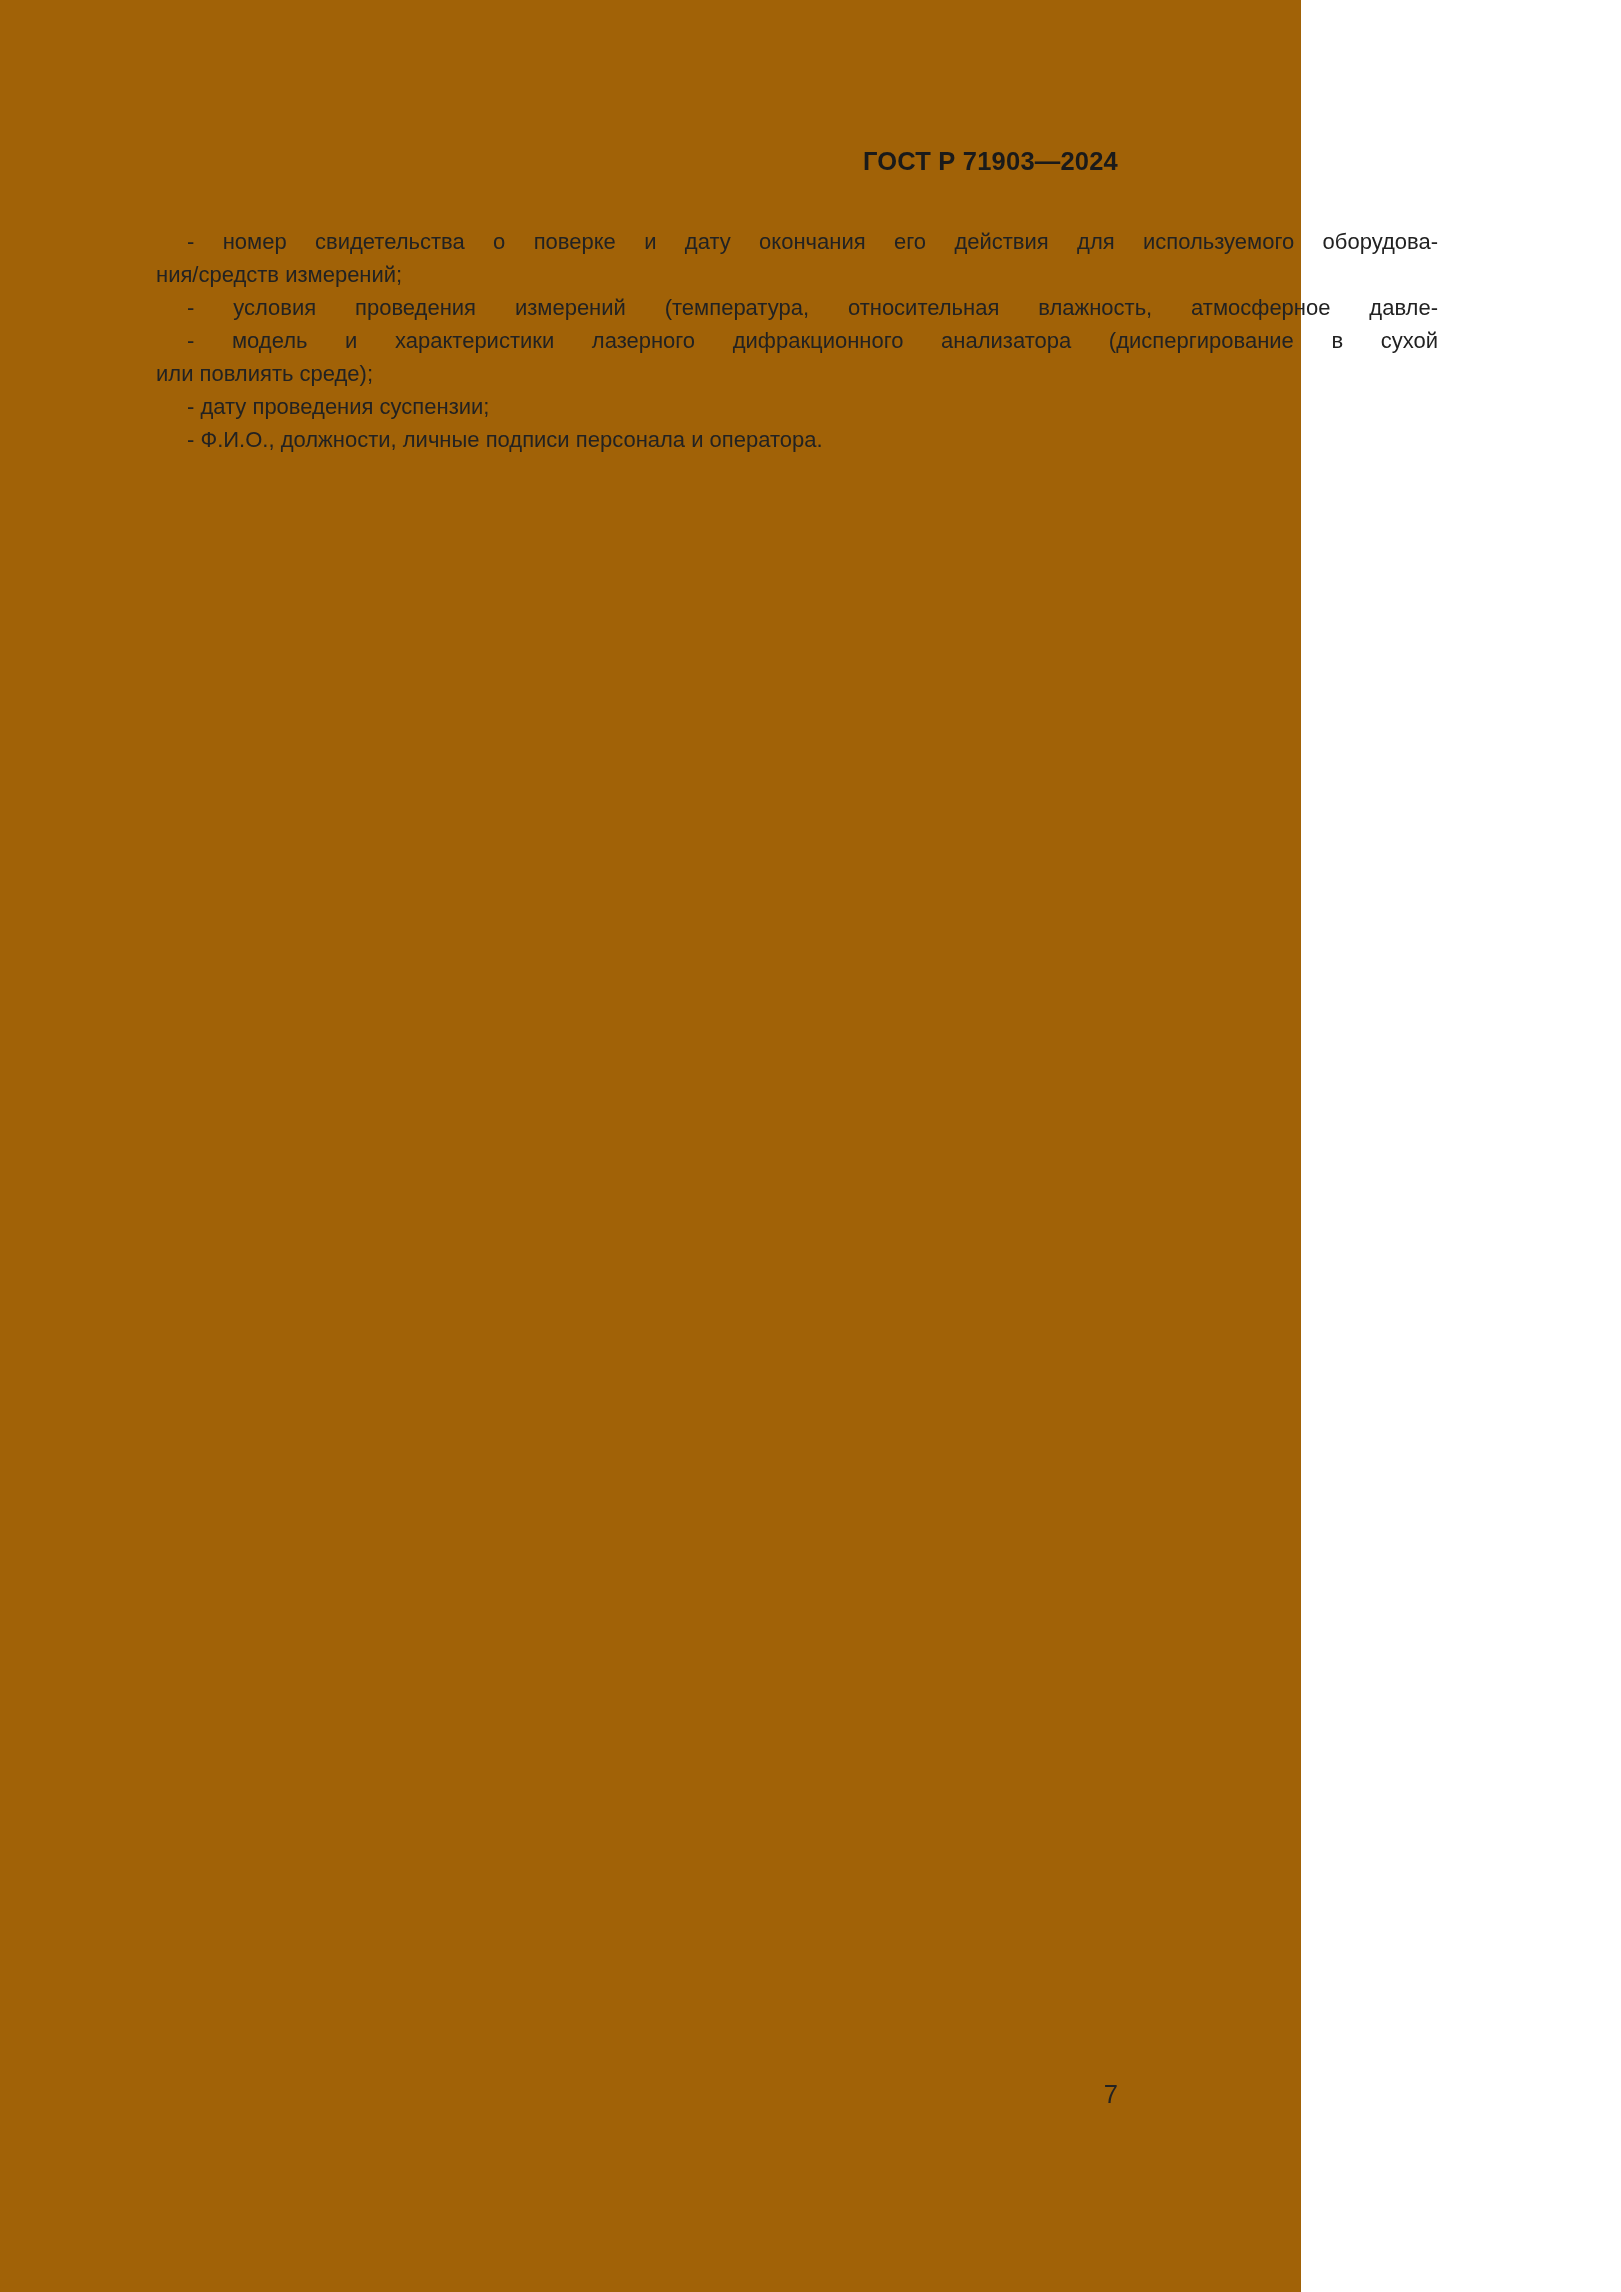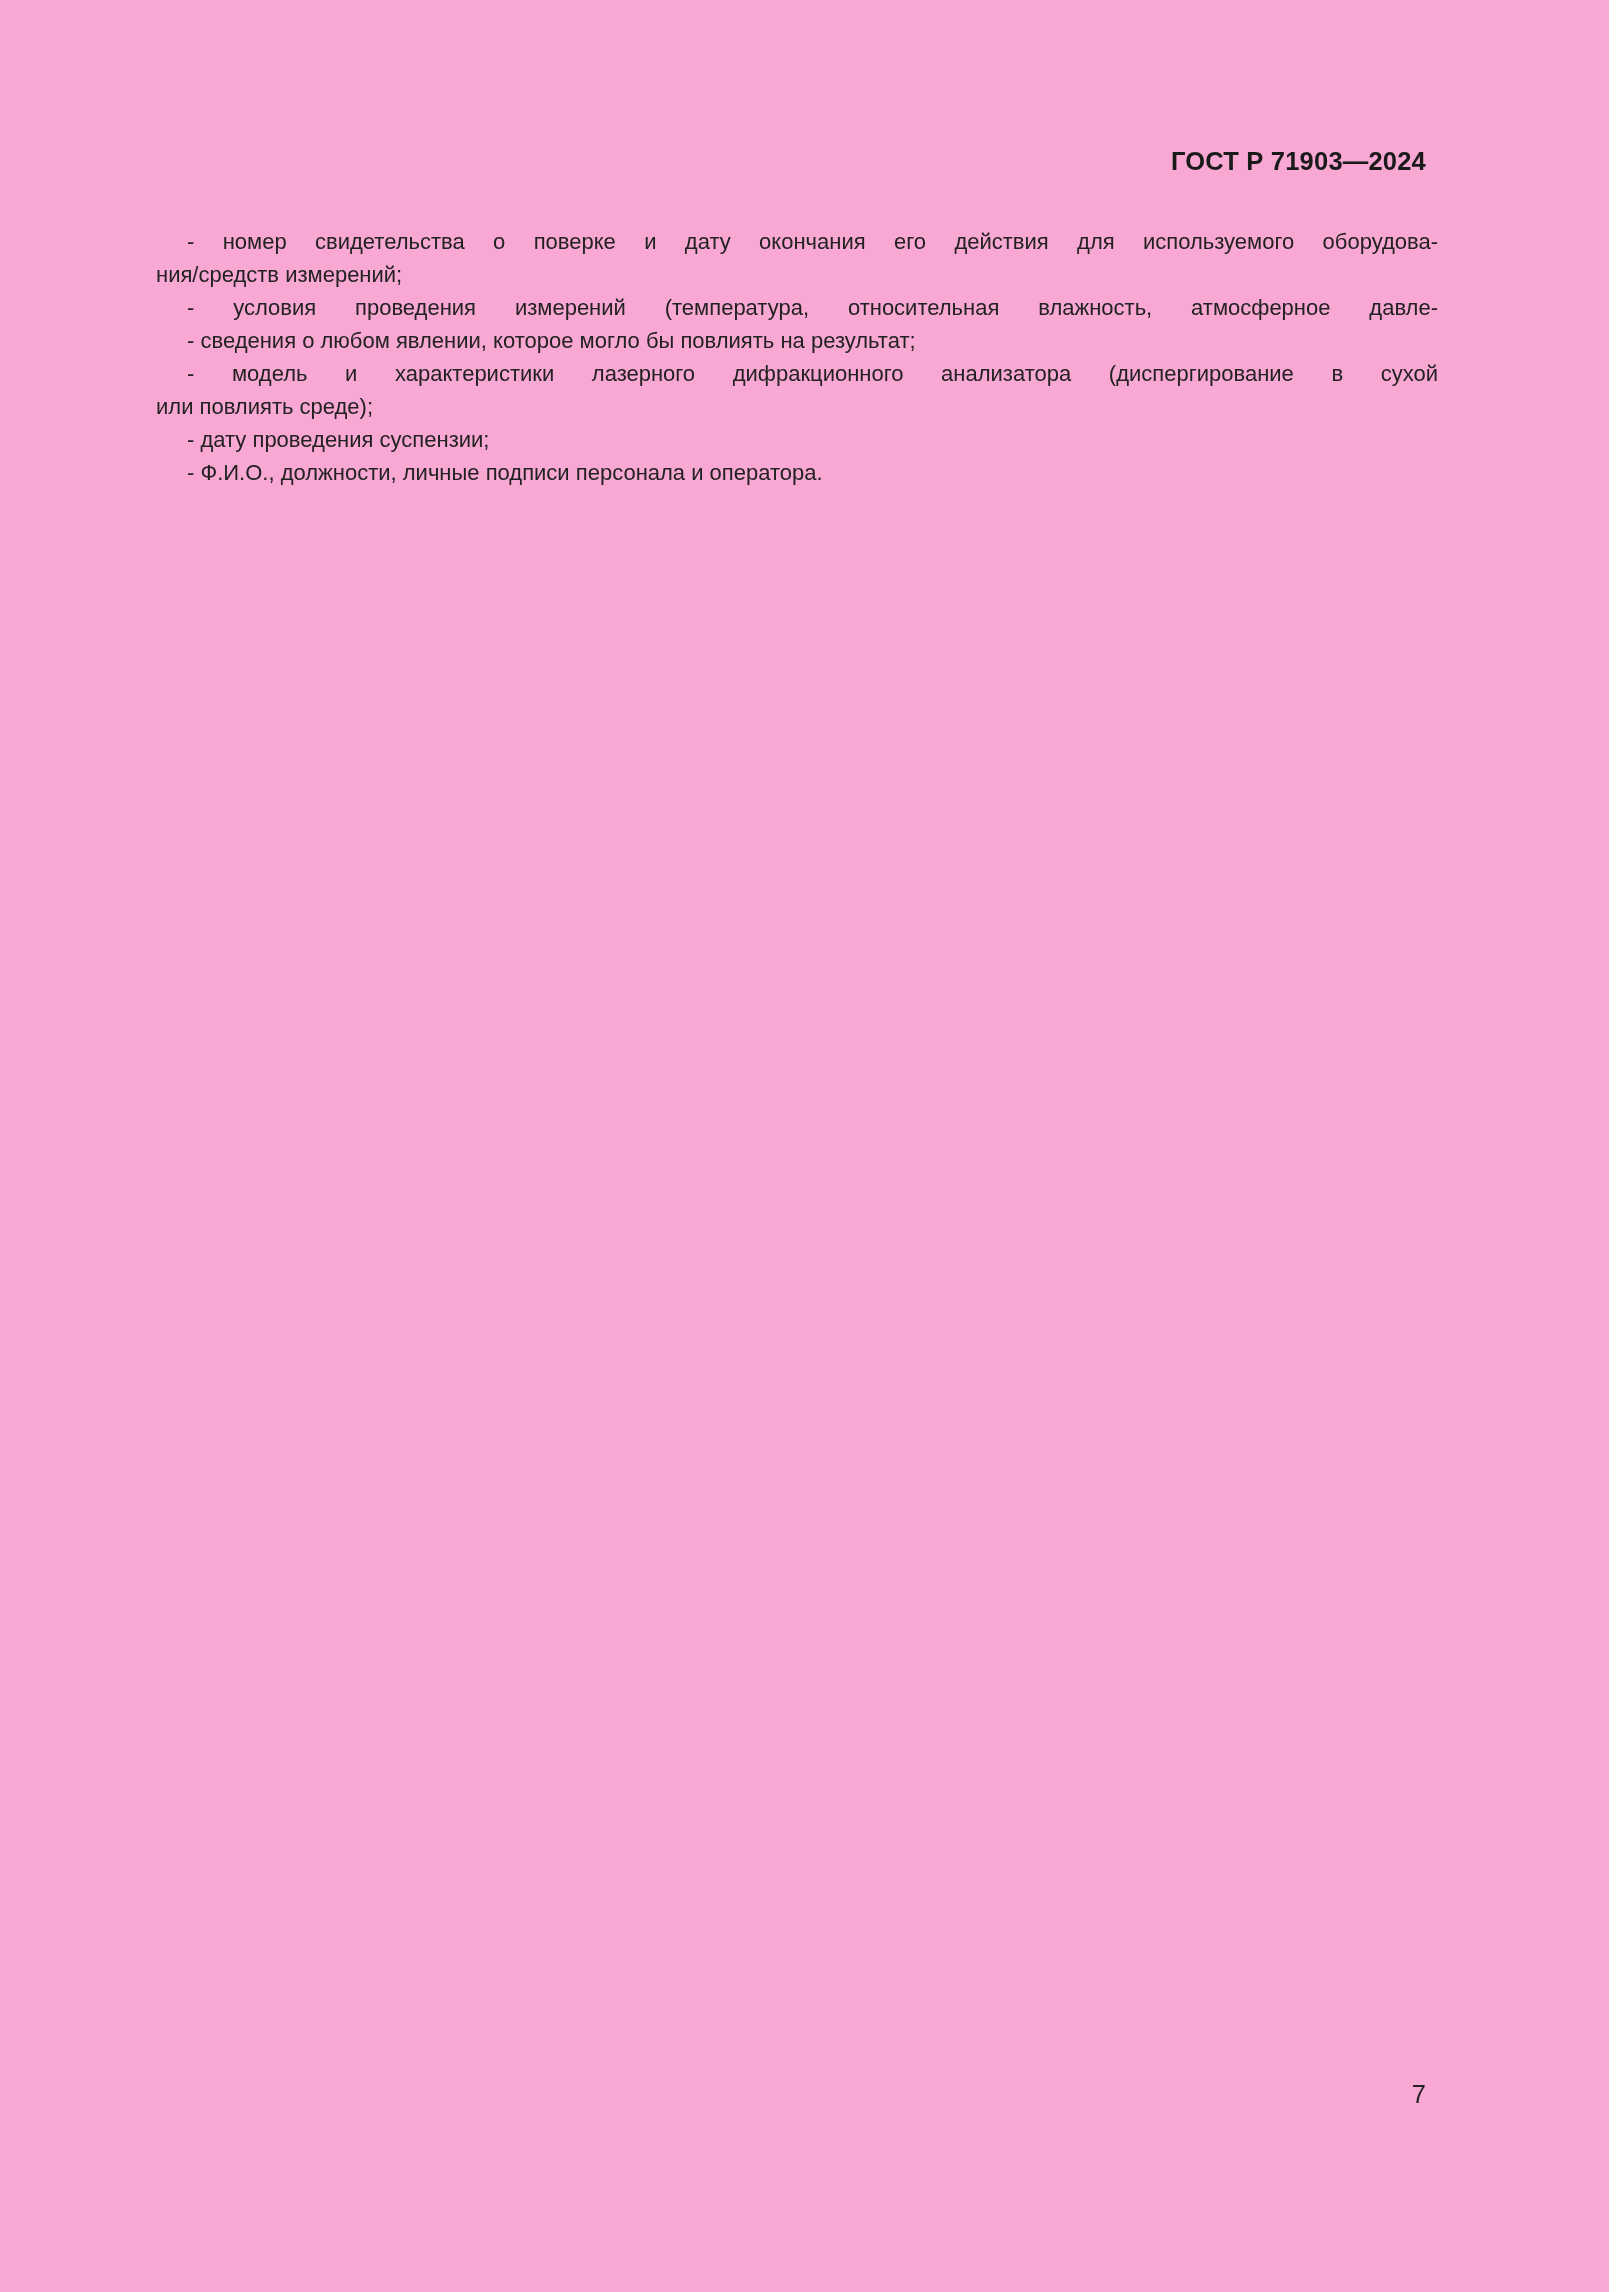--- a/index.html
+++ b/index.html
@@ -11,22 +11,22 @@
       width: 1621px;
       height: 2293px;
       position: relative;
       overflow: hidden;
       font-family: "Liberation Sans", sans-serif;
       color: #1e1e1e;
     }
     .page {
       position: absolute;
       left: 0; top: 0;
-      width: 1609px; height: 2293px;
-      background: #f9a8d4;
+      width: 1301px; height: 2293px;
+      background: #a16207;
     }
     .doc-header {
       position: absolute;
       right: 183px;
       top: 147px;
       font-weight: bold;
       font-size: 25.5px;
       letter-spacing: 0.2px;
       color: #1a1a1a;
     }
@@ -73,23 +73,20 @@
     <div>
       <span class="line justify indent">- номер свидетельства о поверке и дату окончания его действия для используемого оборудова-</span>
       <span class="line">ния/средств измерений;</span>
     </div>
 
 
     <div>
       <span class="line justify indent">- условия проведения измерений (температура, относительная влажность, атмосферное давле-</span>
     </div>
 
-    <div>
-      <span class="line indent">- сведения о любом явлении, которое могло бы повлиять на результат;</span>
-    </div>
 
     <div>
       <span class="line justify indent">- модель и характеристики лазерного дифракционного анализатора (диспергирование в сухой</span>
       <span class="line">или повлиять среде);</span>
     </div>
 
     <div>
       <span class="line indent">- дату проведения суспензии;</span>
     </div>
 

